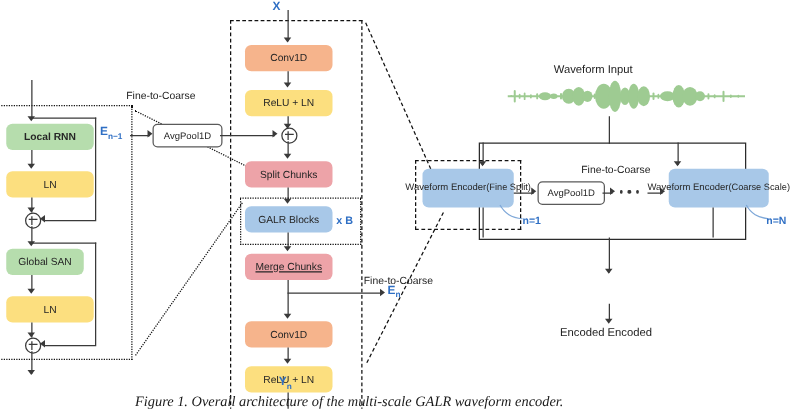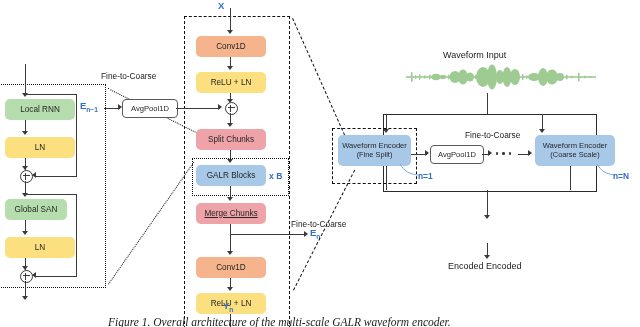--- a/index.html
+++ b/index.html
@@ -14,21 +14,21 @@
   .blk{
     position:absolute;
     display:flex;align-items:center;justify-content:center;
     border-radius:5px;
     font-size:8.2px;
     line-height:1.15;
     text-align:center;
     color:#262626;
     white-space:nowrap;
   }
-  .blk.two-line{flex-direction:column;text-align:right;}
+  .blk.two-line{text-align:right;}
   .c-green {background:#b6ddad;}
   .c-yellow{background:#fcdf7f;}
   .c-peach {background:#f6b48c;}
   .c-pink  {background:#eda3a8;}
   .c-blue  {background:#a8c8e8;}
 
   
   .pill{
     position:absolute;
     display:flex;align-items:center;justify-content:center;
@@ -115,21 +115,21 @@
 </head>
 <body>
 
 <div id="root">
 
   <div class="dotbox" style="left:-6px;top:84px;width:110px;height:202px;"></div>
 
   <div class="vline" style="left:25px;top:64px;height:30px;"></div>
   <div class="ar-down" style="left:21.8px;top:93px;"></div>
 
-  <div class="blk c-green" style="left:5px;top:99px;width:70px;height:21px;">
+  <div class="blk c-green" style="left:5px;top:99px;width:70px;height:21px;font-weight:bold;">
     <span>Local RNN</span>
   </div>
   <div class="vline" style="left:25px;top:120px;height:13px;"></div>
   <div class="ar-down" style="left:21.8px;top:131px;"></div>
 
   <div class="blk c-yellow" style="left:5px;top:137px;width:70px;height:21px;">
     <span>LN</span>
   </div>
   <div class="vline" style="left:25px;top:158px;height:12px;"></div>
   <div class="ar-down" style="left:21.8px;top:166px;"></div>

